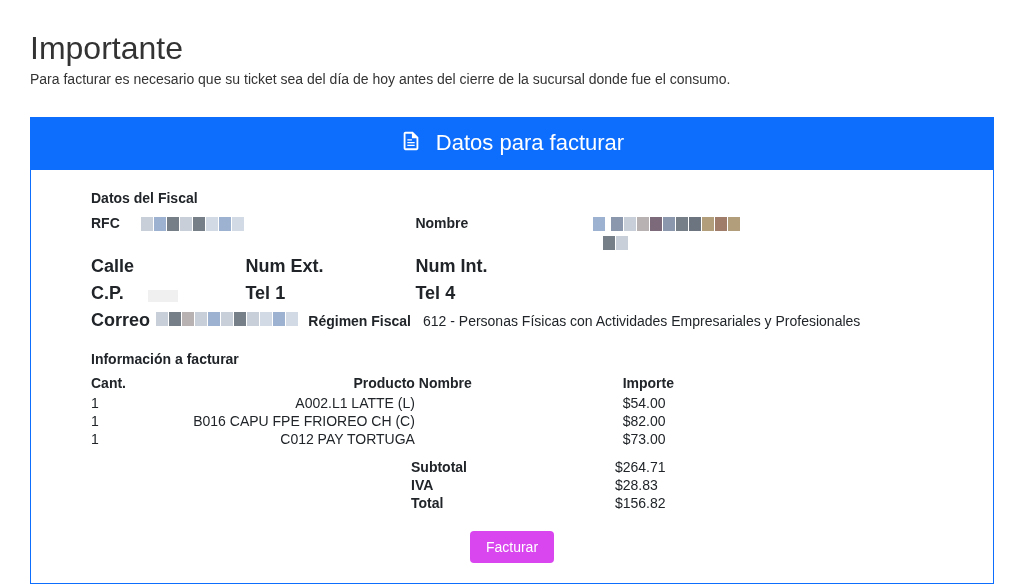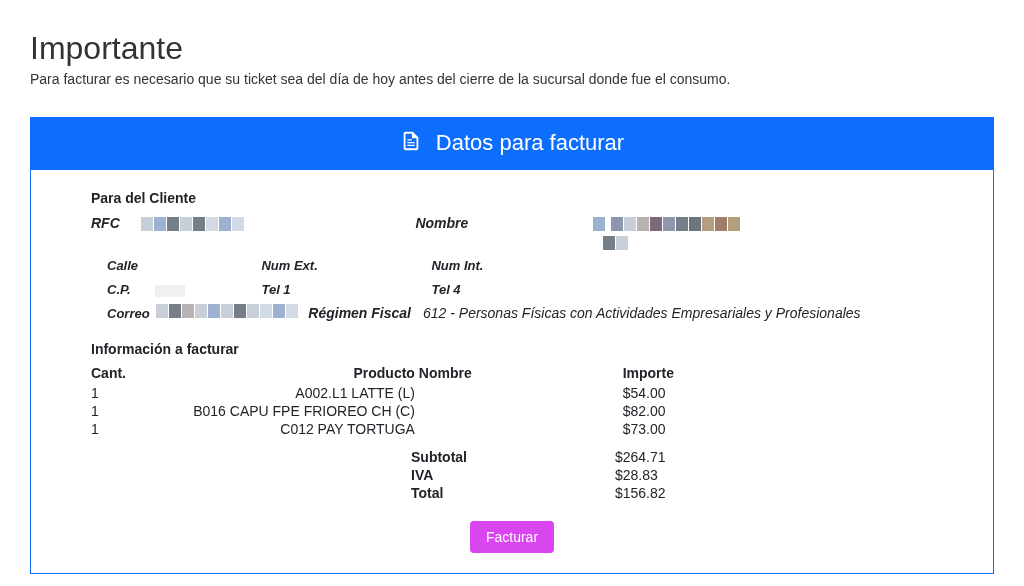--- a/index.html
+++ b/index.html
@@ -47,21 +47,20 @@
     .panel-body {
       padding: 20px 60px 20px 60px;
     }
     .section-title {
       font-weight: bold;
       font-size: 14px;
       margin-bottom: 8px;
     }
     .client-grid {
       margin-bottom: 20px;
-      font-style: italic;
     }
     .client-row {
       margin-bottom: 6px;
     }
     .client-col-left {
       display: inline-block;
       vertical-align: top;
       width: 320px;
     }
     .client-col-right {
@@ -74,22 +73,21 @@
       display: inline-block;
     }
     .value {
       font-size: 14px;
       display: inline-block;
       margin-left: 4px;
     }
     .sub-label {
       display: inline-block;
       font-weight: bold;
-      font-size: 13px;
-      margin-left: 16px;
+      font-size: 18px;
     }
     .redacted {
       display: inline-block;
       height: 14px;
       vertical-align: middle;
       margin-left: 6px;
     }
     .redacted span {
       display: inline-block;
       width: 12px;
@@ -180,21 +178,21 @@
   <div class="panel-header">
     <span>
       <svg viewBox="0 0 24 24">
           <path d="M14 2H6c-1.1 0-2 .9-2 2v16c0 1.1.9 2 2 2h12c1.1 0 2-.9 2-2V8l-6-6zM6 20V4h7v5h5v11H6zm2-7h8v1.5H8V13zm0 3h8v1.5H8V16zm0-6h5v1.5H8V10z"></path>
         </svg>
     </span>
     <span>Datos para facturar</span>
   </div>
   <div class="panel-body">
 
-    <div class="section-title">Para del Cliente</div>
+    <div class="section-title">Datos del Fiscal</div>
 
     <div class="client-grid">
 
       <div class="client-row">
         <div class="client-col-left">
           <span class="label rfc-label">RFC</span>
           <span class="redacted">
             <span class="c2"></span><span class="c1"></span><span class="c3"></span><span class="c2"></span><span class="c3"></span><span class="c4"></span><span class="c1"></span><span class="c4"></span>
           </span>
         </div>

